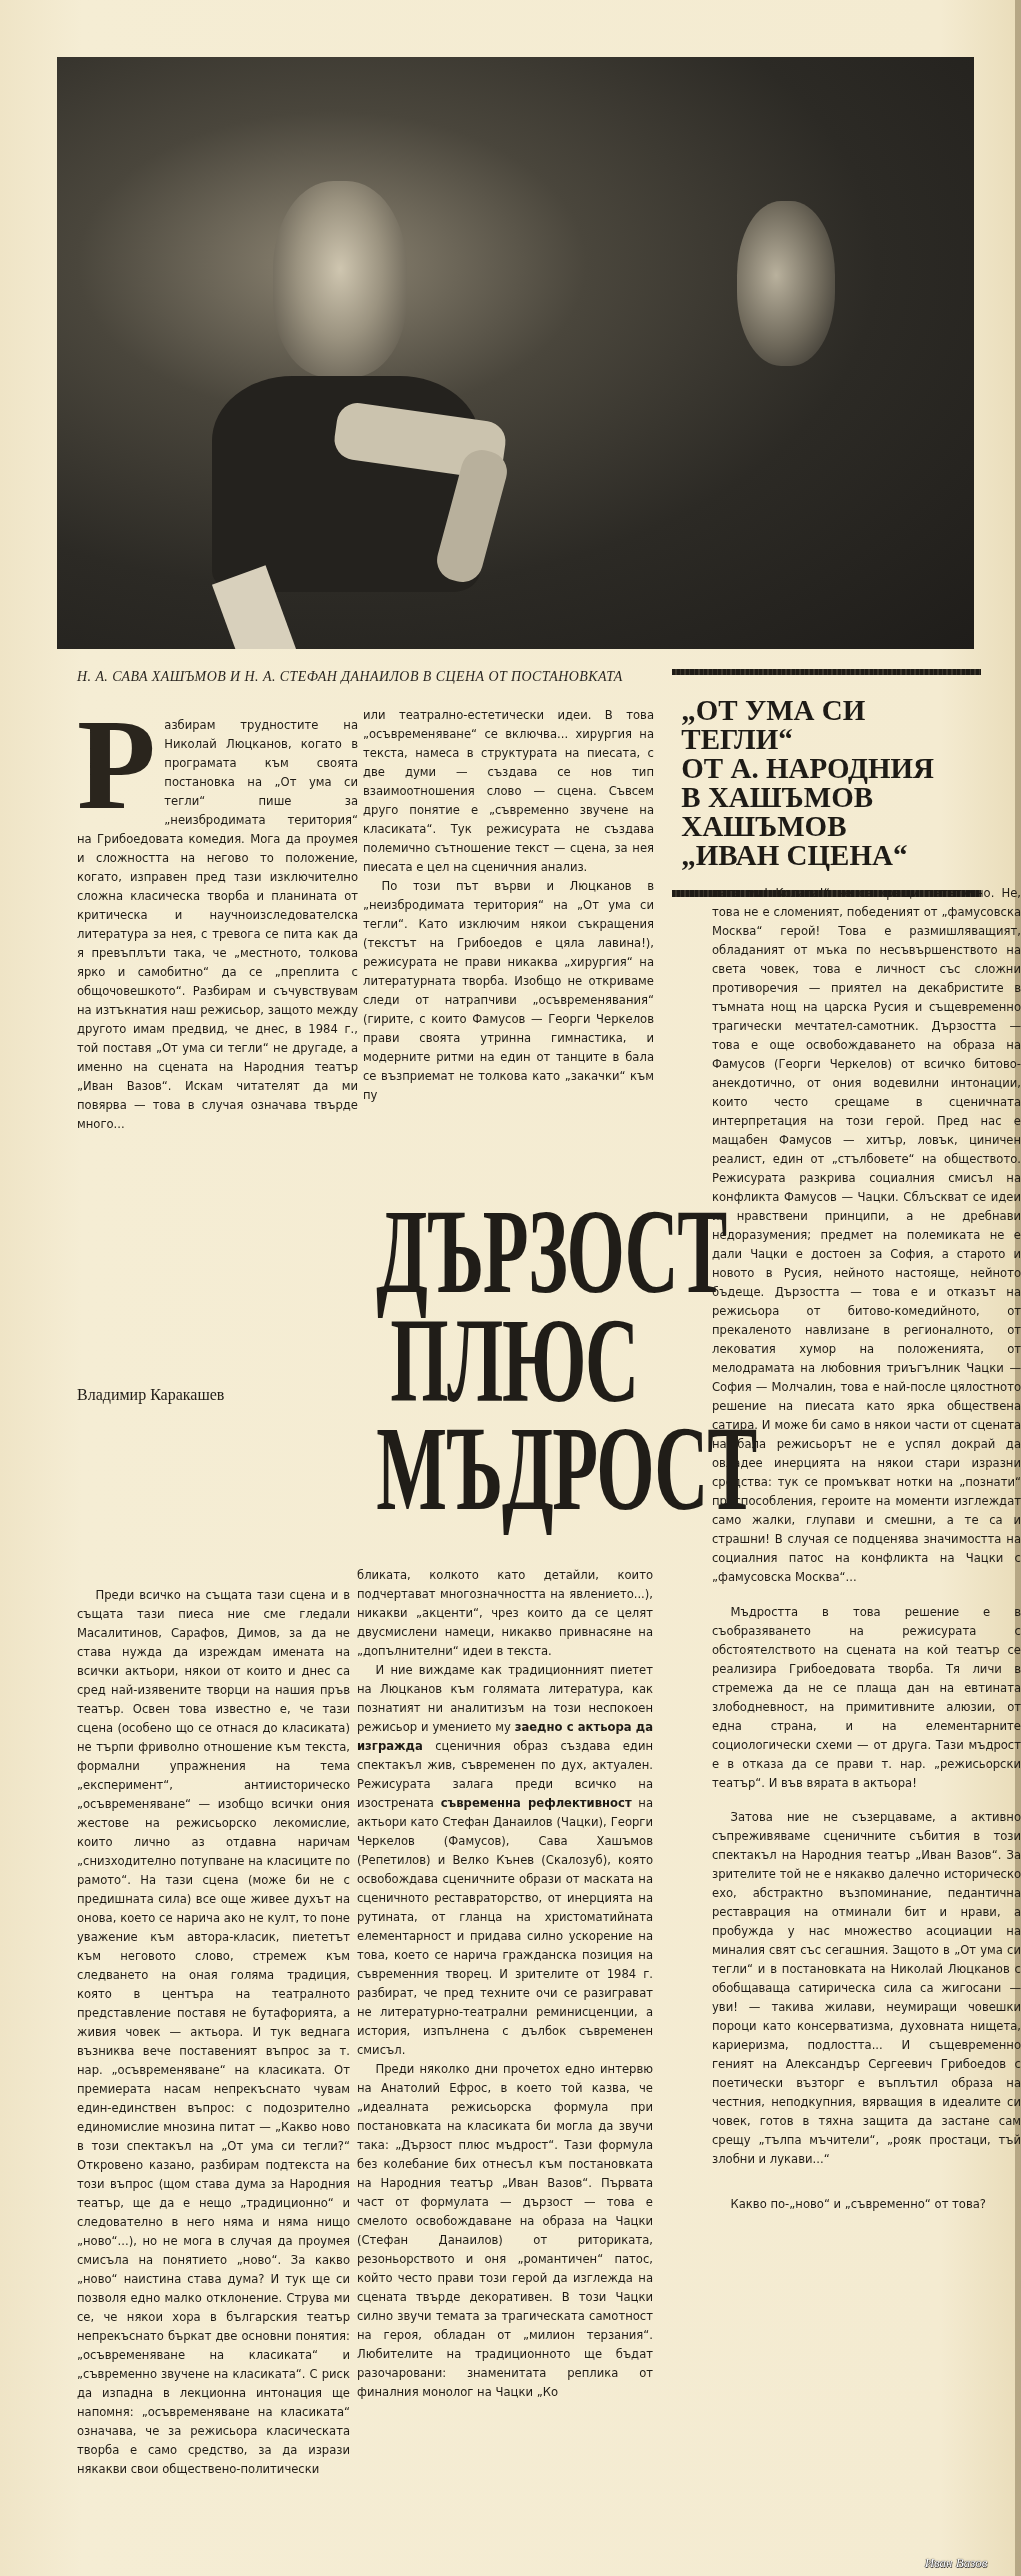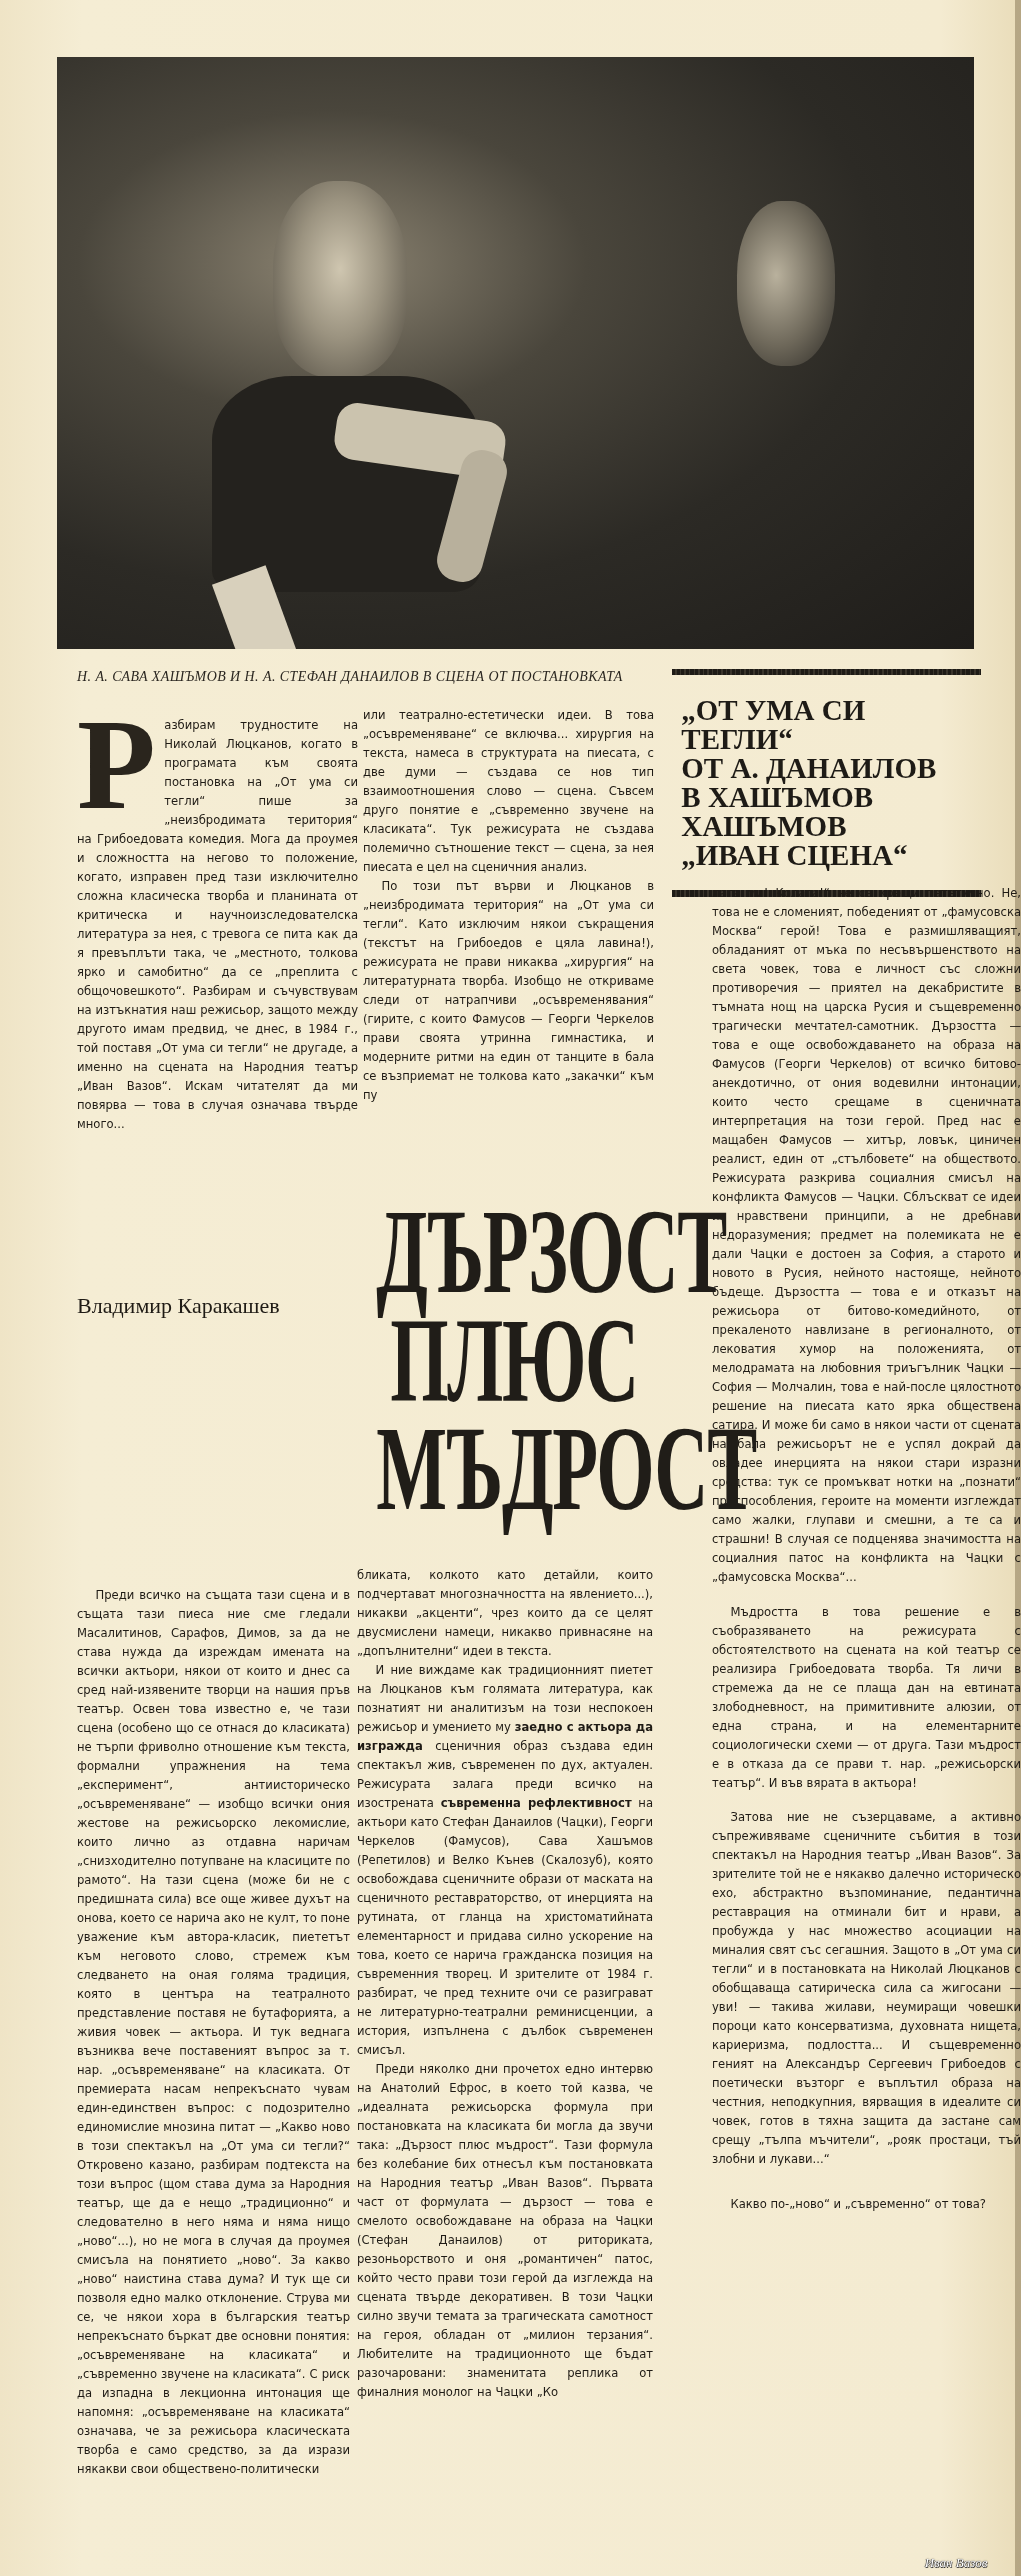--- a/index.html
+++ b/index.html
@@ -26,21 +26,21 @@
     text-align:justify;color:#1f1b15;}
   .col p{margin:0;}
   .col p.indent{text-indent:18.5px;}
   .dropcap{float:left;font-family:"Liberation Serif",serif;font-weight:bold;font-size:129px;line-height:98px;
     width:77px;height:103px;margin:0 10.3px 0 0;color:#2a251d;}
   .hbox{position:absolute;left:672px;top:669px;width:309px;}
   .rule{height:6.2px;background:repeating-linear-gradient(90deg,#1e1b16 0 3.1px,#3a352c 3.1px 4.6px);}
   .hbox h2{margin:20.6px 5.2px 20.6px 9.3px;font-family:"Liberation Serif",serif;font-weight:bold;font-size:29px;line-height:29px;color:#1e1b16;}
   .bigtitle{position:absolute;left:216px;width:422px;font-family:"Liberation Serif",serif;font-weight:bold;
     font-size:121px;line-height:103px;color:#201d18;text-align:right;transform:scaleX(.62);transform-origin:right;letter-spacing:-2.1px;}
-  .byline{position:absolute;left:77px;top:1293px;font-family:"Liberation Serif",serif;font-size:22px;color:#1f1b15;}
+  .byline{position:absolute;left:77px;top:1386px;font-family:"Liberation Serif",serif;font-size:16px;color:#1f1b15;}
   .logo{position:absolute;left:907px;top:2555px;width:98px;text-align:center;color:#fff;
     font-family:"Liberation Serif",serif;text-shadow:0 0 1.5px #333,0.5px 0.5px 0 #333,-0.5px -0.5px 0 #333;}
   .logo .sig{font-style:italic;font-size:13px;}
   b.bold{font-weight:bold;}
 </style>
 </head>
 <body>
 
 <div class="paper"></div>
 <div class="edge-right"></div>
@@ -63,21 +63,21 @@
 
 <div class="col" style="left:363px;top:706px;width:291px;">
   <p>или театрално-естетически идеи. В това „осъвременяване“ се включва... хирургия на текста, намеса в структурата на пиесата, с две думи — създава се нов тип взаимоотношения слово — сцена. Съвсем друго понятие е „съвременно звучене на класиката“. Тук режисурата не създава полемично сътношение текст — сцена, за нея пиесата е цел на сценичния анализ.</p>
   <p class="indent">По този път върви и Люцканов в „неизбродимата територия“ на „От ума си тегли“. Като изключим някои съкращения (текстът на Грибоедов е цяла лавина!), режисурата не прави никаква „хирургия“ на литературната творба. Изобщо не откриваме следи от натрапчиви „осъвременявания“ (гирите, с които Фамусов — Георги Черкелов прави своята утринна гимнастика, и модерните ритми на един от танците в бала се възприемат не толкова като „закачки“ към пу</p>
 </div>
 
 <div class="hbox">
   <div class="rule"></div>
   <h2>
     <span>„ОТ УМА СИ ТЕГЛИ“</span><br>
-    <span>ОТ А. ДАНАИЛОВ</span><br>
+    <span>ОТ А. НАРОДНИЯ</span><br>
     <span>В ХАШЪМОВ</span><br>
     <span>ХАШЪМОВ</span><br>
     <span>„ИВАН СЦЕНА“</span>
   </h2>
   <div class="rule"></div>
 </div>
 
 <div class="col" style="left:712px;top:884px;width:309px;">
   <p>лата ми! Колата!“ не се крещи патетично. Не, това не е сломеният, победеният от „фамусовска Москва“ герой! Това е размишляващият, обладаният от мъка по несъвършенството на света човек, това е личност със сложни противоречия — приятел на декабристите в тъмната нощ на царска Русия и същевременно трагически мечтател-самотник. Дързостта — това е още освобождаването на образа на Фамусов (Георги Черкелов) от всичко битово-анекдотично, от ония водевилни интонации, които често срещаме в сценичната интерпретация на този герой. Пред нас е мащабен Фамусов — хитър, ловък, циничен реалист, един от „стълбовете“ на обществото. Режисурата разкрива социалния смисъл на конфликта Фамусов — Чацки. Сблъскват се идеи и нравствени принципи, а не дребнави недоразумения; предмет на полемиката не е дали Чацки е достоен за София, а старото и новото в Русия, нейното настояще, нейното бъдеще. Дързостта — това е и отказът на режисьора от битово-комедийното, от прекаленото навлизане в регионалното, от лековатия хумор на положенията, от мелодрамата на любовния триъгълник Чацки — София — Молчалин, това е най-после цялостното решение на пиесата като ярка обществена сатира. И може би само в някои части от сцената на бала режисьорът не е успял докрай да овладее инерцията на някои стари изразни средства: тук се промъкват нотки на „познати“ приспособления, героите на моменти изглеждат само жалки, глупави и смешни, а те са и страшни! В случая се подценява значимостта на социалния патос на конфликта на Чацки с „фамусовска Москва“...</p>
   <p class="indent" style="margin-top:15.5px">Мъдростта в това решение е в съобразяването на режисурата с обстоятелството на сцената на кой театър се реализира Грибоедовата творба. Тя личи в стремежа да не се плаща дан на евтината злободневност, на примитивните алюзии, от една страна, и на елементарните социологически схеми — от друга. Тази мъдрост е в отказа да се прави т. нар. „режисьорски театър“. И във вярата в актьора!</p>

